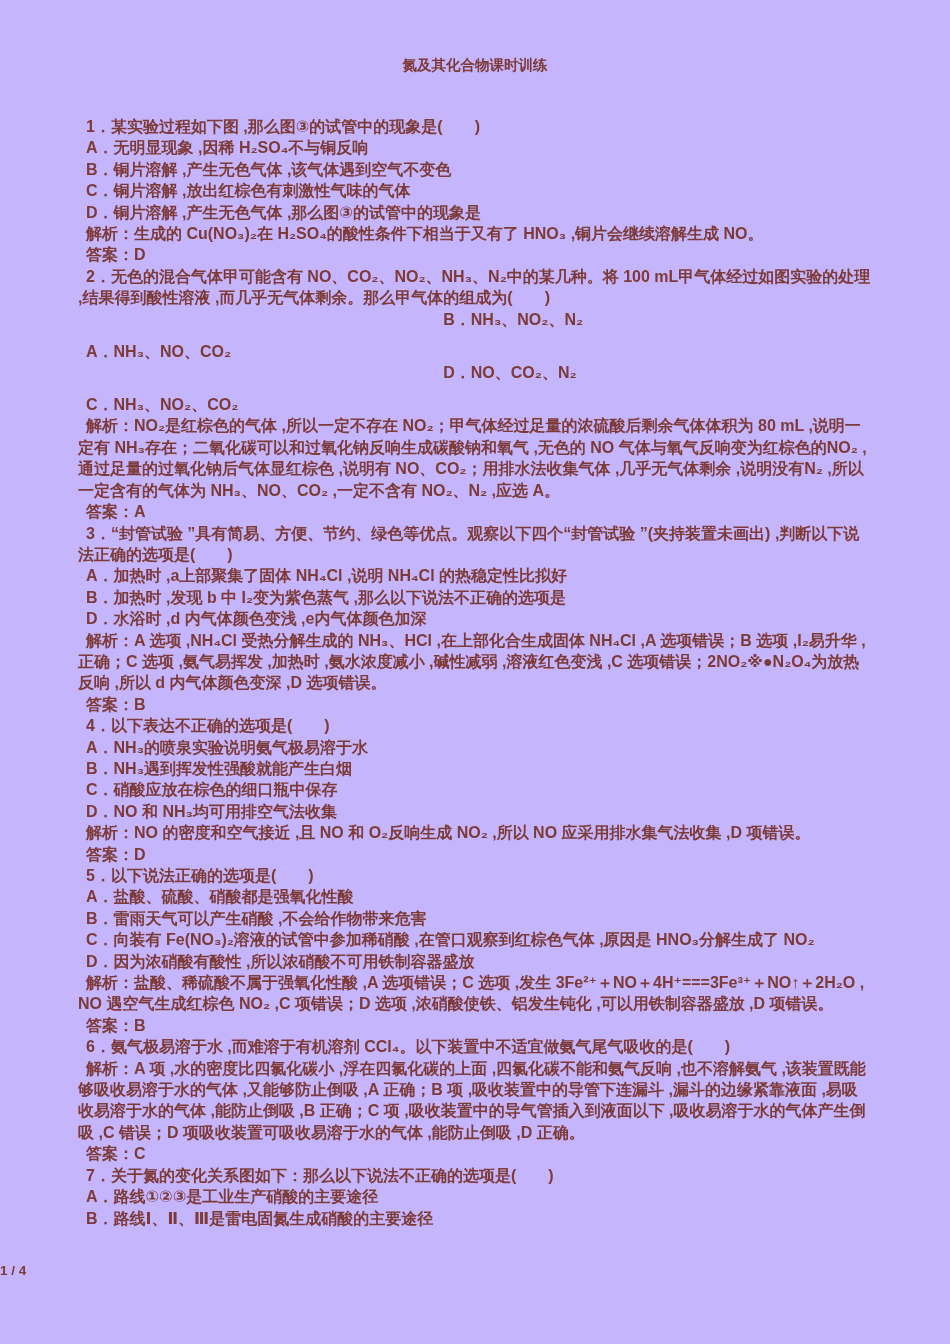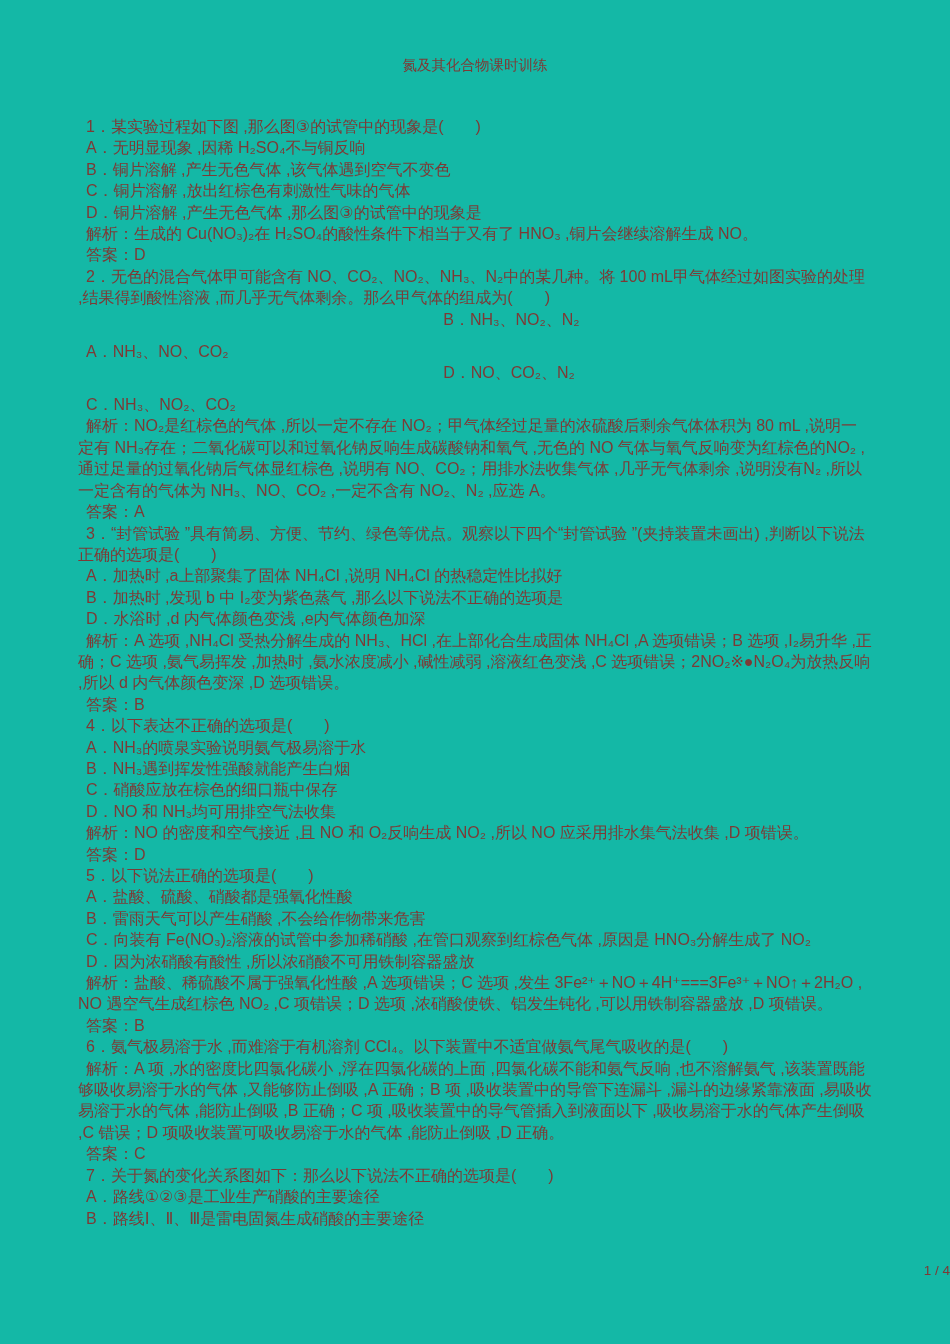--- a/index.html
+++ b/index.html
@@ -35,31 +35,31 @@
   }
   .para.twocol .col { display: inline-block; }
   .para.twocol .col:first-child {
     width: 46%;
     padding-left: 8px;
     box-sizing: border-box;
     margin-top: 32px;
   }
   .footer {
     position: absolute;
-    left: 0; right: 0;
+    left: 0; right: 12px;
     bottom: 66px;
-    text-align: right;
+    text-align: left;
     font-size: 13.5px;
     margin-top: 48px;
   }
 </style>
 </head>
 <body>
 
-<div class="page" style="color: rgb(125, 58, 54); background: #14b8a6;">
+<div class="page" style="color: rgb(125, 58, 54); background: #c4b5fd; font-weight: bold;">
   <div class="title">氮及其化合物课时训练</div>
 
   <div class="doc-body">
       <div class="para">1．某实验过程如下图 ,那么图③的试管中的现象是(　　)</div>
       <div class="para">A．无明显现象 ,因稀 H₂SO₄不与铜反响</div>
       <div class="para">B．铜片溶解 ,产生无色气体 ,该气体遇到空气不变色</div>
       <div class="para">C．铜片溶解 ,放出红棕色有刺激性气味的气体</div>
       <div class="para">D．铜片溶解 ,产生无色气体 ,那么图③的试管中的现象是</div>
       <div class="para">解析：生成的 Cu(NO₃)₂在 H₂SO₄的酸性条件下相当于又有了 HNO₃ ,铜片会继续溶解生成 NO。</div>
       <div class="para">答案：D</div>

